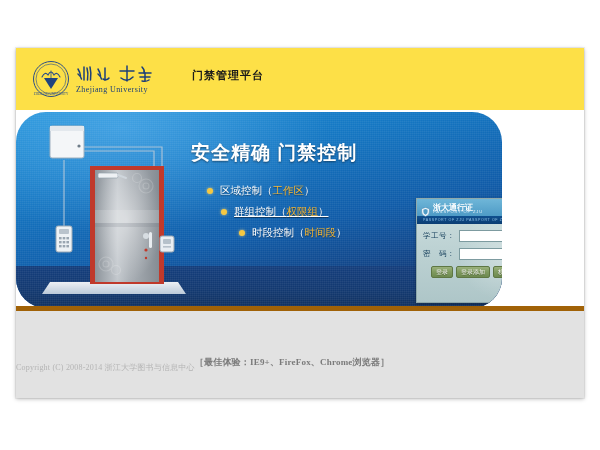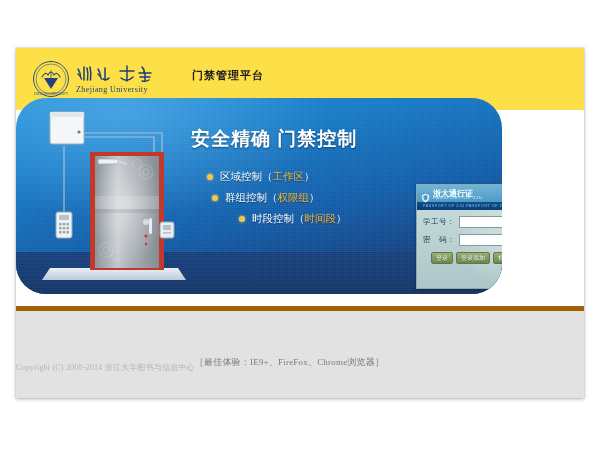--- a/index.html
+++ b/index.html
@@ -34,21 +34,21 @@
     white-space:nowrap;
   }
   #platform-title{
     position:absolute; left:176px; top:20px;
     font-size:11px; font-weight:bold; color:#1a1a1a; letter-spacing:1px;
     white-space:nowrap;
   }
 
   
   #banner{
-    position:absolute; left:0; top:50px; width:486px; height:196px;
+    position:absolute; left:0; top:64px; width:486px; height:196px;
     background:
       radial-gradient(ellipse 70% 90% at 22% 8%, rgba(120,200,255,.40) 0%, rgba(120,200,255,0) 60%),
       linear-gradient(168deg, #1e8fd6 0%, #1478c4 28%, #0f5ba8 58%, #123a78 85%, #10305f 100%);
     overflow:hidden;
     border-radius:30px;
   }
   #banner::after{
     content:""; position:absolute; inset:0;
     background-image:
       repeating-linear-gradient(0deg, rgba(255,255,255,.045) 0 1px, rgba(0,0,0,0) 1px 2px),
@@ -76,21 +76,21 @@
     font-size:10.5px; color:#ffffff; white-space:nowrap;
     margin-bottom:7px; text-shadow:0 1px 1px rgba(0,0,0,.4);
   }
   #feature-list li .bullet{
     width:6px; height:6px; border-radius:50%;
     background:#f5c842; margin-right:7px; flex:0 0 auto;
     box-shadow:0 0 3px rgba(255,220,120,.8);
   }
   #feature-list li .hl{ color:#f7b733; }
   .ind-0{ margin-left:16px; }
-  .ind-1{ margin-left:21px; }
+  .ind-1{ margin-left:30px;text-decoration:underline; }
   .ind-2{ margin-left:48px;text-align:center; }
 
   
   #login-panel{
     position:absolute; left:400px; top:86px;
     width:144px; height:105px; z-index:5;
     background:linear-gradient(180deg,#cfe0e0 0%,#bed3d4 45%,#aec6c8 100%);
     border:1px solid #8fa9ab;
     box-shadow:0 1px 3px rgba(0,0,0,.35);
     overflow:hidden;
@@ -156,21 +156,21 @@
     display:flex; flex-direction:row; align-items:center;
   }
   #copyright{
     margin-top:26px;
     font-family:"Liberation Serif","DejaVu Serif",serif;
     font-size:8px; color:#b4b4b4; letter-spacing:.2px; white-space:nowrap;
   }
   #browser-note{
     margin-top:15px;
     font-family:"Liberation Serif","DejaVu Serif",serif;
-    font-size:9px; color:#7a7a7a; font-weight:normal; letter-spacing:.2px; white-space:nowrap;
+    font-size:9px; color:#7a7a7a; font-weight:bold; letter-spacing:.2px; white-space:nowrap;
   }
 </style>
 </head>
 <body>
 
 <div id="page-card">
 
   <div id="header">
 
     <div id="logo-wrap">

